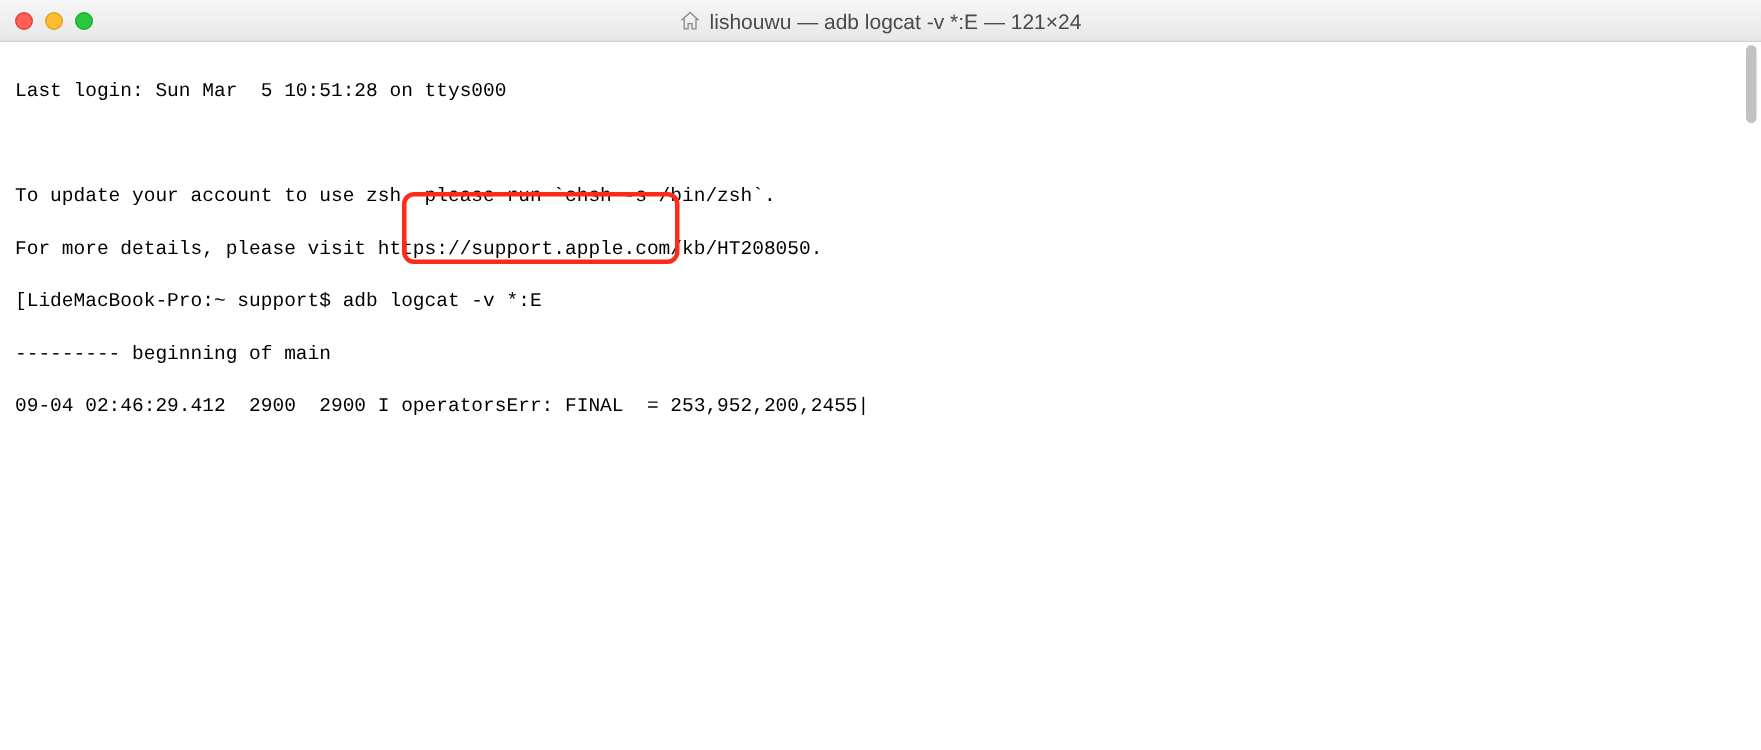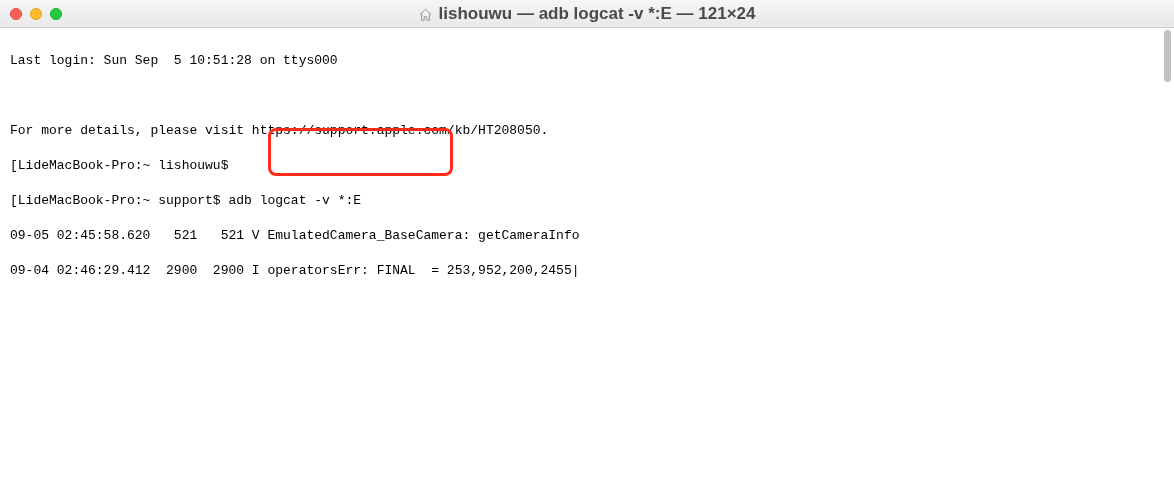--- a/index.html
+++ b/index.html
@@ -36,22 +36,21 @@
     .light.green { background: #27c93f; border: 0.5px solid #1aab29; }
     .title-center {
       position: absolute;
       left: 50%;
       transform: translateX(-50%);
       display: flex;
       align-items: center;
       gap: 6px;
       color: #4a4a4a;
       font-family: -apple-system, "Helvetica Neue", sans-serif;
-      font-size: 17px;
-      font-weight: bold;
+      font-size: 14px;
     }
     .home-icon {
       width: 14px;
       height: 14px;
       display: inline-block;
     }
     .terminal {
       padding: 6px 10px;
       white-space: pre;
       line-height: 1.35;
@@ -88,26 +87,26 @@
     <span class="home-icon">
       <svg viewBox="0 0 16 16" width="14" height="14">
         <path d="M8 1.5 L14 7 L12.5 7 L12.5 14 L9.5 14 L9.5 10 L6.5 10 L6.5 14 L3.5 14 L3.5 7 L2 7 Z" fill="none" stroke="#8a8a8a" stroke-width="1"></path>
       </svg>
     </span>
     <span>lishouwu — adb logcat -v *:E — 121×24</span>
   </div>
 </div>
 
 <div class="terminal">
-<span class="line">Last login: Sun Sep  5 10:51:28 on ttys000</span>
+<span class="line">Last login: Sun Mar  5 10:51:28 on ttys000</span>
 <span class="line"> </span>
+<span class="line">To update your account to use zsh, please run `chsh -s /bin/zsh`.</span>
 <span class="line">For more details, please visit https://support.apple.com/kb/HT208050.</span>
-<span class="line">[LideMacBook-Pro:~ lishouwu$</span>
 <span class="line">[LideMacBook-Pro:~ support$ adb logcat -v *:E</span>
-<span class="line">09-05 02:45:58.620   521   521 V EmulatedCamera_BaseCamera: getCameraInfo</span>
+<span class="line">--------- beginning of main</span>
 <span class="line">09-04 02:46:29.412  2900  2900 I operatorsErr: FINAL  = 253,952,200,2455|</span>
 
 
 
 
 
 
 
 
 

